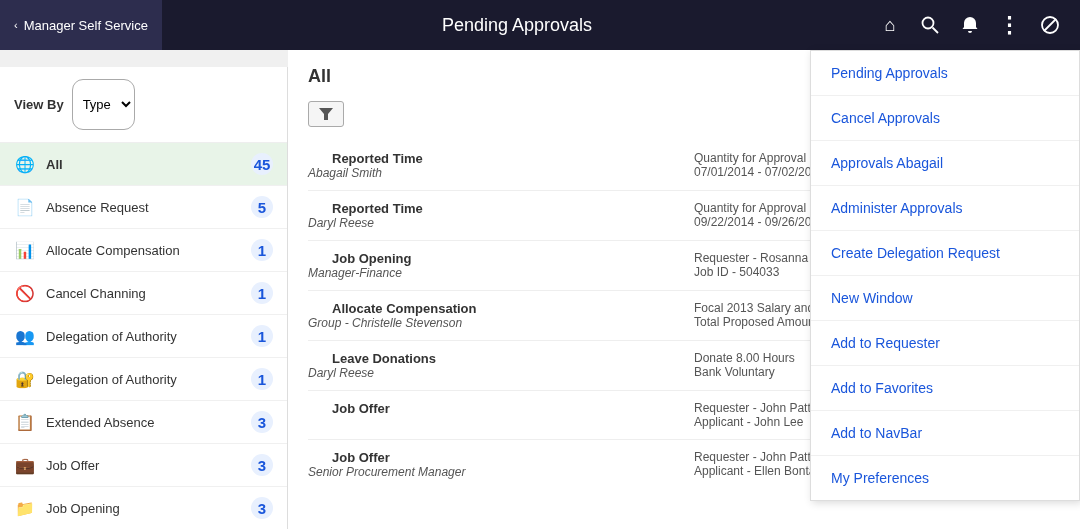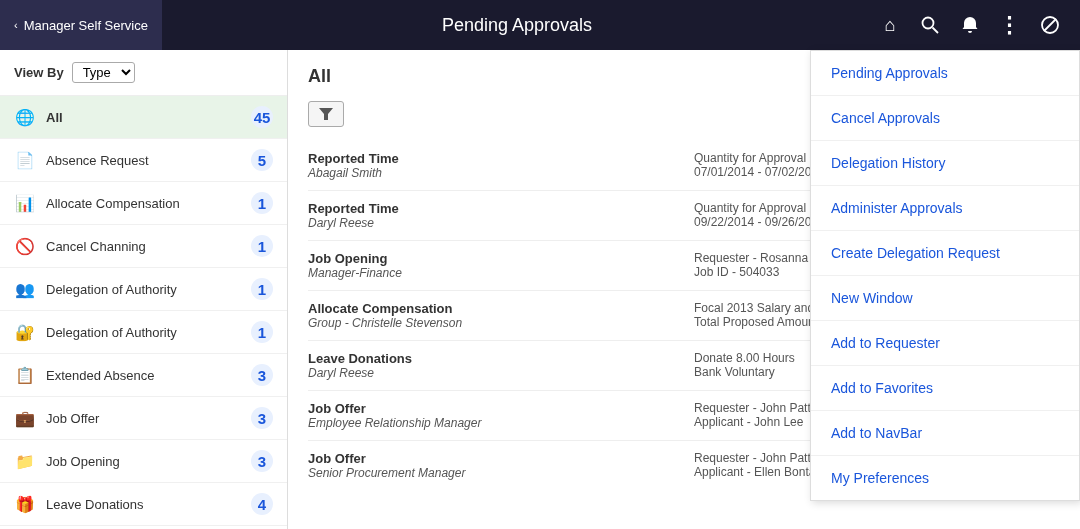--- a/index.html
+++ b/index.html
@@ -59,38 +59,39 @@
       height: 479px;
     }
 
     
     .sidebar {
       width: 288px;
       background: #fff;
       border-right: 1px solid #ddd;
       overflow-y: auto;
       flex-shrink: 0;
+      margin-top: 17px;
     }
     .sidebar-viewby {
       display: flex;
       align-items: center;
       padding: 12px 14px;
       gap: 8px;
       border-bottom: 1px solid #eee;
       background: #fff;
     }
     .sidebar-viewby label {
       font-size: 13px;
       color: #333;
       font-weight: bold;
     }
     .sidebar-viewby select {
       border: 1px solid #aaa;
-      border-radius: 3px;
-      padding: 1px 6px;
+      border-radius: 11px;
+      padding: 16px 6px;
       font-size: 13px;
       background: #fff;
     }
     .sidebar-item {
       display: flex;
       align-items: center;
       padding: 10px 14px;
       cursor: pointer;
       border-bottom: 1px solid #f0f0f0;
       gap: 10px;
@@ -152,20 +153,21 @@
       padding: 10px 0;
       display: grid;
       grid-template-columns: 1fr 1fr;
       gap: 2px 20px;
     }
     .approval-item:last-child { border-bottom: none; }
     .approval-type {
       font-weight: bold;
       color: #333;
       font-size: 13px;
+      margin-left: 24px;
     }
     .approval-sub {
       color: #555;
       font-size: 12px;
       font-style: italic;
     }
     .approval-right-top {
       color: #555;
       font-size: 12px;
       text-align: left;
@@ -222,21 +224,21 @@
       <svg width="20" height="20" viewBox="0 0 20 20">
           <circle cx="10" cy="10" r="8" stroke="white" stroke-width="1.8" fill="none"></circle>
           <line x1="4" y1="16" x2="16" y2="4" stroke="white" stroke-width="1.8"></line>
         </svg>
     </div>
   </div>
 
   <div class="dropdown-menu">
     <div class="dropdown-item">Pending Approvals</div>
     <div class="dropdown-item">Cancel Approvals</div>
-    <div class="dropdown-item">Delegation History</div>
+    <div class="dropdown-item">Approvals Abagail</div>
     <div class="dropdown-item">Administer Approvals</div>
     <div class="dropdown-item">Create Delegation Request</div>
     <div class="dropdown-item">New Window</div>
     <div class="dropdown-item">Add to Requester</div>
     <div class="dropdown-item">Add to Favorites</div>
     <div class="dropdown-item">Add to NavBar</div>
     <div class="dropdown-item">My Preferences</div>
   </div>
 </div>
 
@@ -357,21 +359,20 @@
         <div class="approval-sub">Daryl Reese</div>
       </div>
       <div>
         <div class="approval-right-top">Donate   8.00 Hours</div>
         <div class="approval-right-bottom">Bank Voluntary</div>
       </div>
     </div>
     <div class="approval-item">
       <div>
         <div class="approval-type">Job Offer</div>
-        <div class="approval-sub">Employee Relationship Manager</div>
       </div>
       <div>
         <div class="approval-right-top">Requester - John Patterson</div>
         <div class="approval-right-bottom">Applicant - John Lee</div>
       </div>
     </div>
     <div class="approval-item">
       <div>
         <div class="approval-type">Job Offer</div>
         <div class="approval-sub">Senior Procurement Manager</div>

